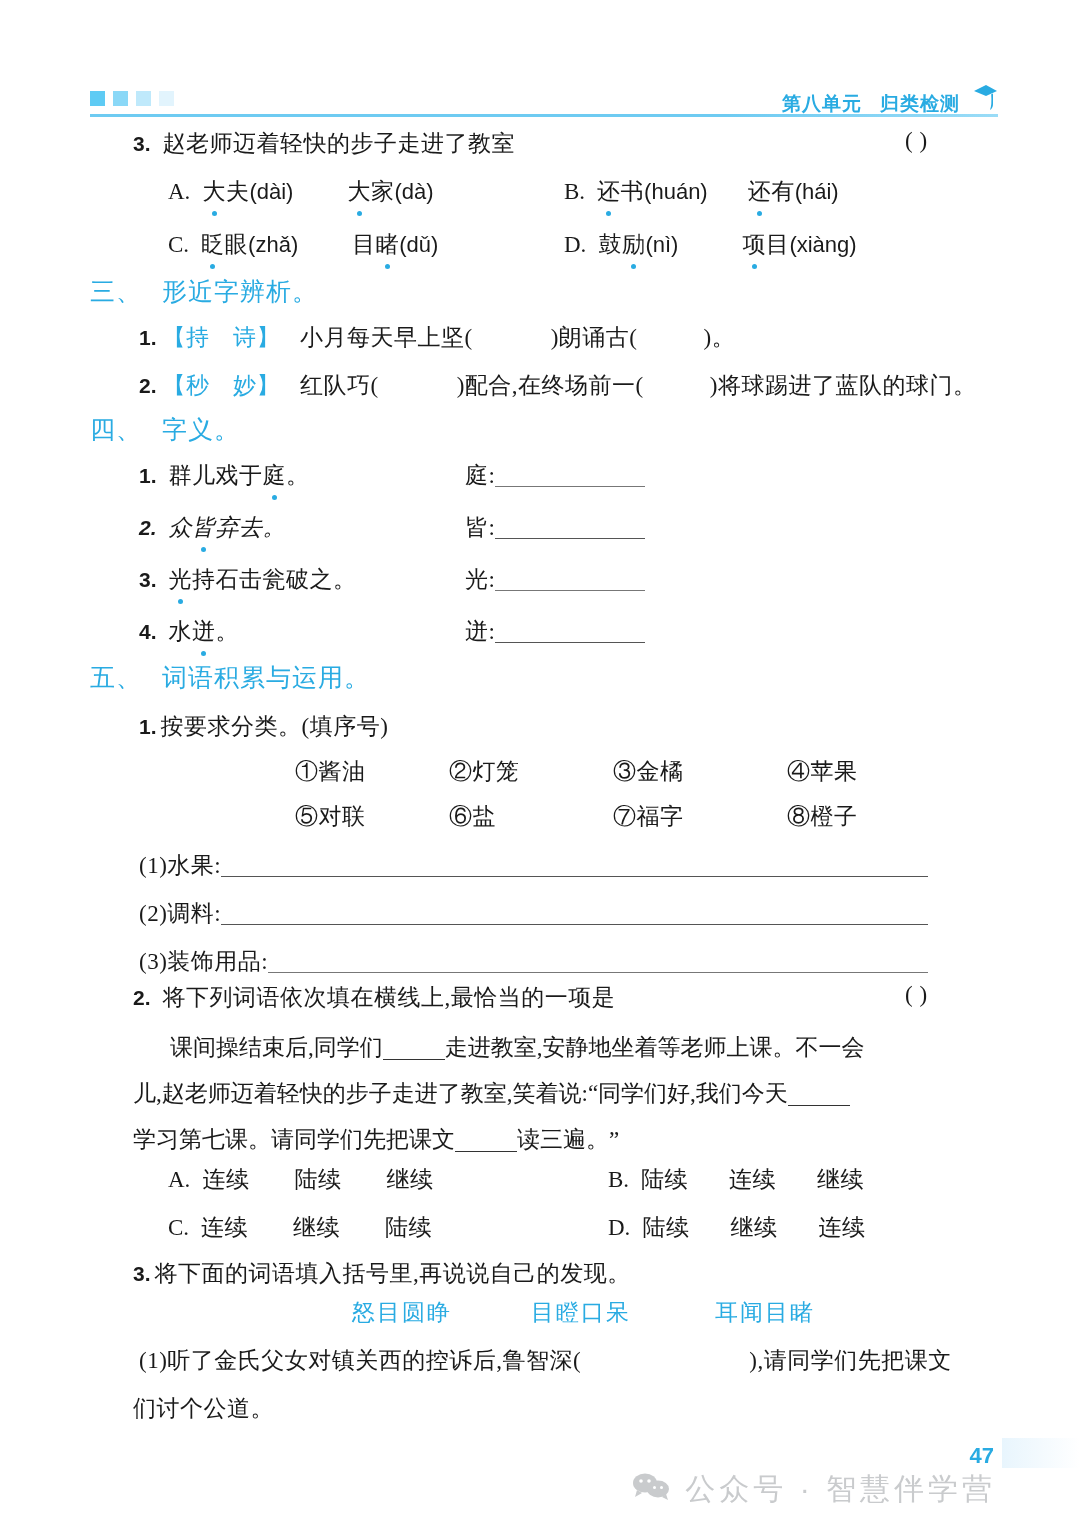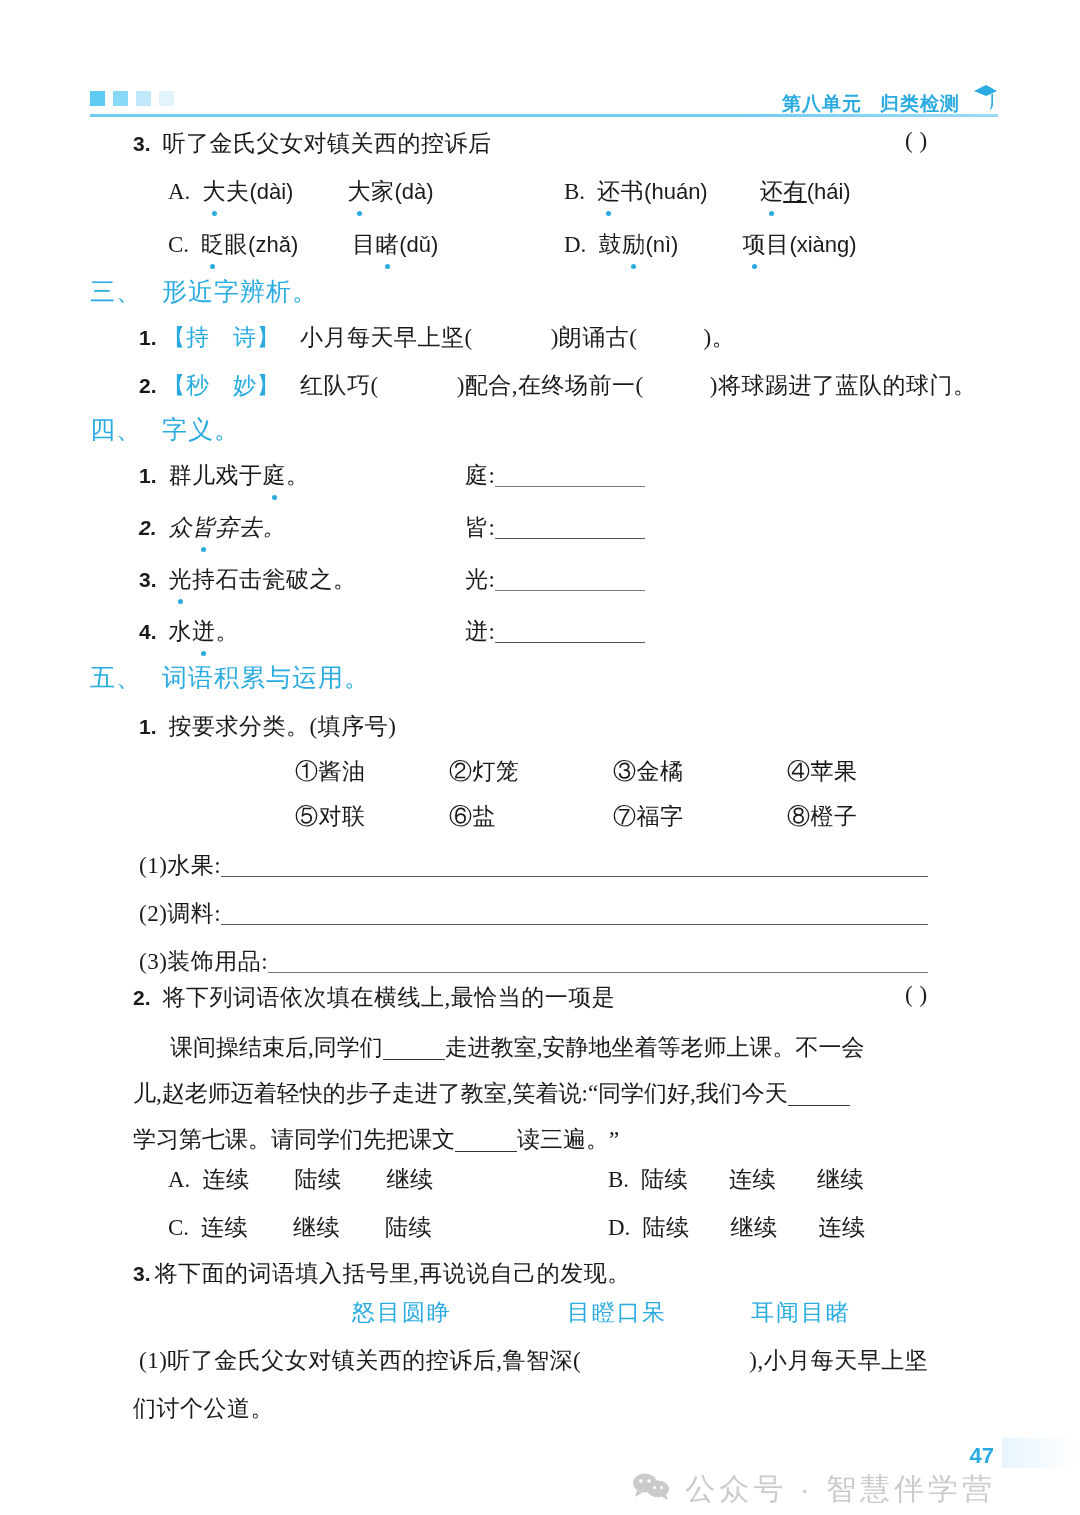--- a/index.html
+++ b/index.html
@@ -172,34 +172,34 @@
           <path d="M2 9 L14 3 L25 9 L14 14 Z" fill="#29abe2"></path>
           <path d="M21 11.5 L21 22 Q21 26 18 28 Q20 23 19.2 12.3 Z" fill="#29abe2"></path>
         </svg>
       </span>
     </div>
     <div class="hdr-rule"></div>
   </div>
 
   <div class="row" style="left:133px; top:128px;">
     <span class="q-num">3.</span>
-    <span class="cn" style="margin-left:8px;">听了金氏父女对镇关西的控诉后</span>
+    <span class="cn" style="margin-left:8px;">赵老师迈着轻快的步子走进了教室</span>
   </div>
   <div class="row cn" style="left:905px; top:128px;">(      )</div>
 
   <div class="row" style="left:168px; top:176px;">
     <span class="opt-letter">A.</span>
     <span class="cn" style="margin-left:8px;"><span class="dotted">大</span><span>夫</span></span><span class="py">(dài)</span>
     <span class="cn" style="margin-left:50px;"><span class="dotted">大</span><span>家</span></span><span class="py">(dà)</span>
   </div>
 
   <div class="row" style="left:564px; top:176px;">
     <span class="opt-letter">B.</span>
     <span class="cn" style="margin-left:8px;"><span class="dotted">还</span><span>书</span></span><span class="py">(huán)</span>
-    <span class="cn" style="margin-left:48px;text-decoration:underline;"><span class="dotted">还</span><span>有</span></span><span class="py">(hái)</span>
+    <span class="cn" style="margin-left:36px;"><span class="dotted">还</span><span>有</span></span><span class="py">(hái)</span>
   </div>
 
   <div class="row" style="left:168px; top:229px;">
     <span class="opt-letter">C.</span>
     <span class="cn" style="margin-left:8px;"><span class="dotted">眨</span><span>眼</span></span><span class="py">(zhǎ)</span>
     <span class="cn" style="margin-left:50px;"><span>目</span><span class="dotted">睹</span></span><span class="py">(dǔ)</span>
   </div>
 
   <div class="row" style="left:564px; top:229px;">
     <span class="opt-letter">D.</span>
@@ -269,21 +269,21 @@
     <span class="cn">迸:</span><span class="uline" style="width:150px;"></span>
   </div>
 
   <div class="sec-head" style="left:90px; top:661px;">
     <span>五、</span>
     <span style="margin-left:12px;">词语积累与运用。</span>
   </div>
 
   <div class="row" style="left:139px; top:711px;">
     <span class="q-num">1.</span>
-    <span class="cn" style="margin-left:8px;">按要求分类。(填序号)</span>
+    <span class="cn" style="">按要求分类。(填序号)</span>
   </div>
 
   <div class="row" style="left:295px; top:756px;">
     <span class="cn" style="display:inline-block;width:150px;">①酱油</span>
     <span class="cn" style="display:inline-block;width:160px;">②灯笼</span>
     <span class="cn" style="display:inline-block;width:170px;">③金橘</span>
     <span class="cn" style="display:inline-block;">④苹果</span>
   </div>
   <div class="row" style="left:295px; top:801px;">
     <span class="cn" style="display:inline-block;width:150px;">⑤对联</span>
@@ -343,28 +343,28 @@
     <span class="cn" style="display:inline-block;">连续</span>
   </div>
 
   <div class="row" style="left:133px; top:1258px;">
     <span class="q-num">3.</span>
     <span class="cn" style="">将下面的词语填入括号里,再说说自己的发现。</span>
   </div>
 
   <div class="row" style="left:352px; top:1297px;">
     <span class="cn blue" style="display:inline-block;width:175px;letter-spacing:2px;">怒目圆睁</span>
-    <span class="cn blue" style="display:inline-block;width:180px;letter-spacing:2px;margin-left:36px;">目瞪口呆</span>
+    <span class="cn blue" style="display:inline-block;width:180px;letter-spacing:2px;">目瞪口呆</span>
     <span class="cn blue" style="display:inline-block;letter-spacing:2px;">耳闻目睹</span>
   </div>
 
   <div class="row" style="left:139px; top:1345px;">
     <span class="cn">(1)听了金氏父女对镇关西的控诉后,鲁智深(</span>
     <span style="display:inline-block;width:160px;"></span>
-    <span class="cn">),小月每天早上坚</span>
+    <span class="cn">),请同学们先把课文</span>
   </div>
   <div class="row" style="left:133px; top:1393px;">
     <span class="cn">们讨个公道。</span>
   </div>
 
   <div class="pg-fade"></div>
   <div class="page-no">47</div>
   <div class="watermark">
     <span class="wm-icon">
       <svg width="40" height="30" viewBox="0 0 40 30">

